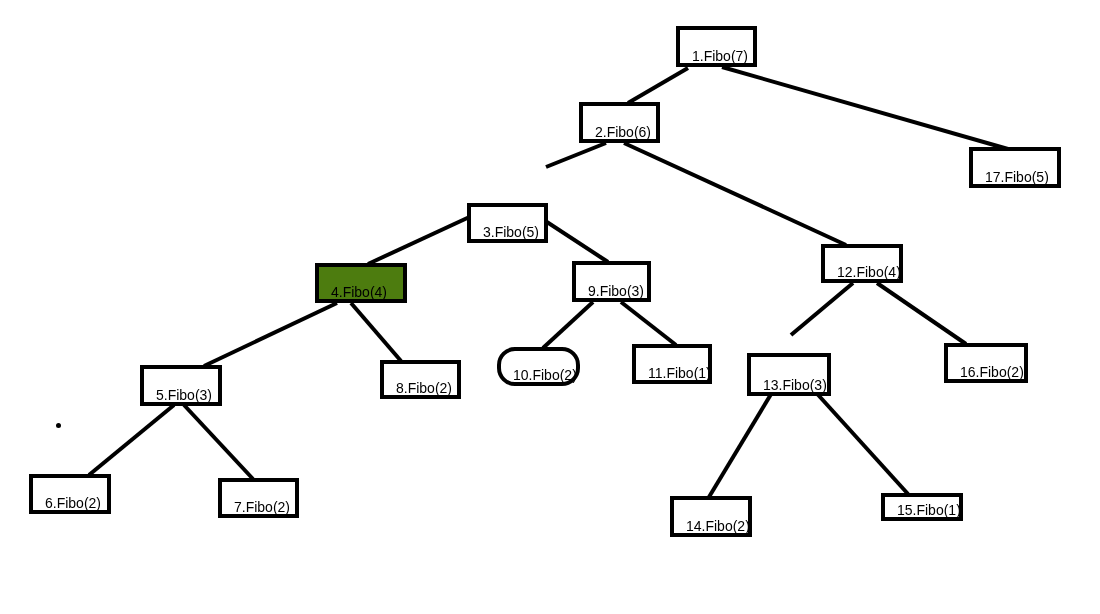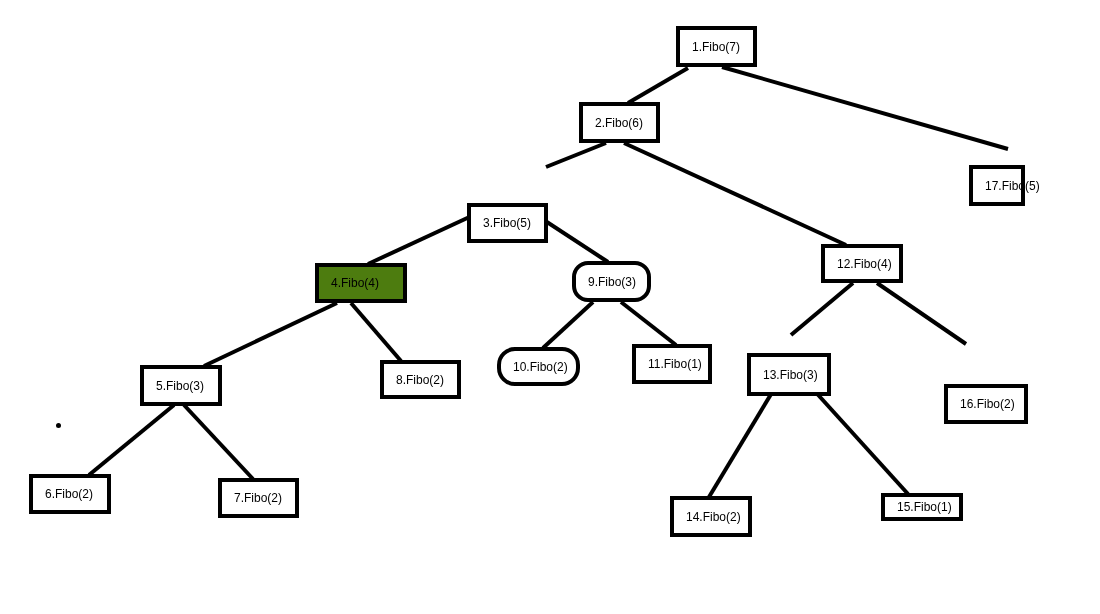--- a/index.html
+++ b/index.html
@@ -21,23 +21,23 @@
     top: 0;
     width: 1100px;
     height: 614px;
   }
   .node {
     position: absolute;
     box-sizing: border-box;
     background: #ffffff;
     border: 4px solid #000000;
     display: flex;
-    align-items: center;
+    align-items: flex-end;
     padding-left: 12px;
-    font-size: 12px;
+    font-size: 14px;
     color: #000000;
     white-space: nowrap;
     line-height: 1;
   }
   .stray-dot {
     position: absolute;
     background: #000000;
     border-radius: 50%;
   }
 </style>
@@ -81,42 +81,42 @@
       </div>
       <div class="node" style="left: 29px; top: 474px; width: 82px; height: 40px; border-width: 4px; background: rgb(255, 255, 255);">
         <span>6.Fibo(2)</span>
       </div>
       <div class="node" style="left: 218px; top: 478px; width: 81px; height: 40px; border-width: 4px; background: rgb(255, 255, 255);">
         <span>7.Fibo(2)</span>
       </div>
       <div class="node" style="left: 380px; top: 360px; width: 81px; height: 39px; border-width: 4px; background: rgb(255, 255, 255);">
         <span>8.Fibo(2)</span>
       </div>
-      <div class="node" style="left: 572px; top: 261px; width: 79px; height: 41px; border-width: 4px; background: rgb(255, 255, 255); border-radius: 16px;">
+      <div class="node" style="left: 572px; top: 261px; width: 79px; height: 41px; border-width: 4px; background: rgb(255, 255, 255);">
         <span>9.Fibo(3)</span>
       </div>
       <div class="node" style="left: 497px; top: 347px; width: 83px; height: 39px; border-width: 4px; background: rgb(255, 255, 255); border-radius: 18px;">
         <span>10.Fibo(2)</span>
       </div>
       <div class="node" style="left: 632px; top: 344px; width: 80px; height: 40px; border-width: 4px; background: rgb(255, 255, 255);">
         <span>11.Fibo(1)</span>
       </div>
       <div class="node" style="left: 821px; top: 244px; width: 82px; height: 39px; border-width: 4px; background: rgb(255, 255, 255);">
         <span>12.Fibo(4)</span>
       </div>
       <div class="node" style="left: 747px; top: 333px; width: 84px; height: 43px; border-width: 4px; background: rgb(255, 255, 255); margin-top: 20px;">
         <span>13.Fibo(3)</span>
       </div>
       <div class="node" style="left: 670px; top: 496px; width: 82px; height: 41px; border-width: 4px; background: rgb(255, 255, 255);">
         <span>14.Fibo(2)</span>
       </div>
       <div class="node" style="left: 881px; top: 493px; width: 82px; height: 28px; border-width: 4px; background: rgb(255, 255, 255);">
         <span>15.Fibo(1)</span>
       </div>
-      <div class="node" style="left: 944px; top: 343px; width: 84px; height: 40px; border-width: 4px; background: rgb(255, 255, 255); margin-top: 41px;">
+      <div class="node" style="left: 944px; top: 343px; width: 84px; height: 40px; border-width: 4px; background: rgb(255, 255, 255);">
         <span>16.Fibo(2)</span>
       </div>
-      <div class="node" style="left: 969px; top: 165px; width: 56px; height: 41px; border-width: 4px; background: rgb(255, 255, 255);">
+      <div class="node" style="left: 969px; top: 147px; width: 92px; height: 41px; border-width: 4px; background: rgb(255, 255, 255);">
         <span>17.Fibo(5)</span>
       </div>
     </div>
   <div class="stray-dot" id="stray-dot" style="width: 5px; height: 5px; left: 55.5px; top: 422.5px;"></div>
 </div>
 
 </body></html>

